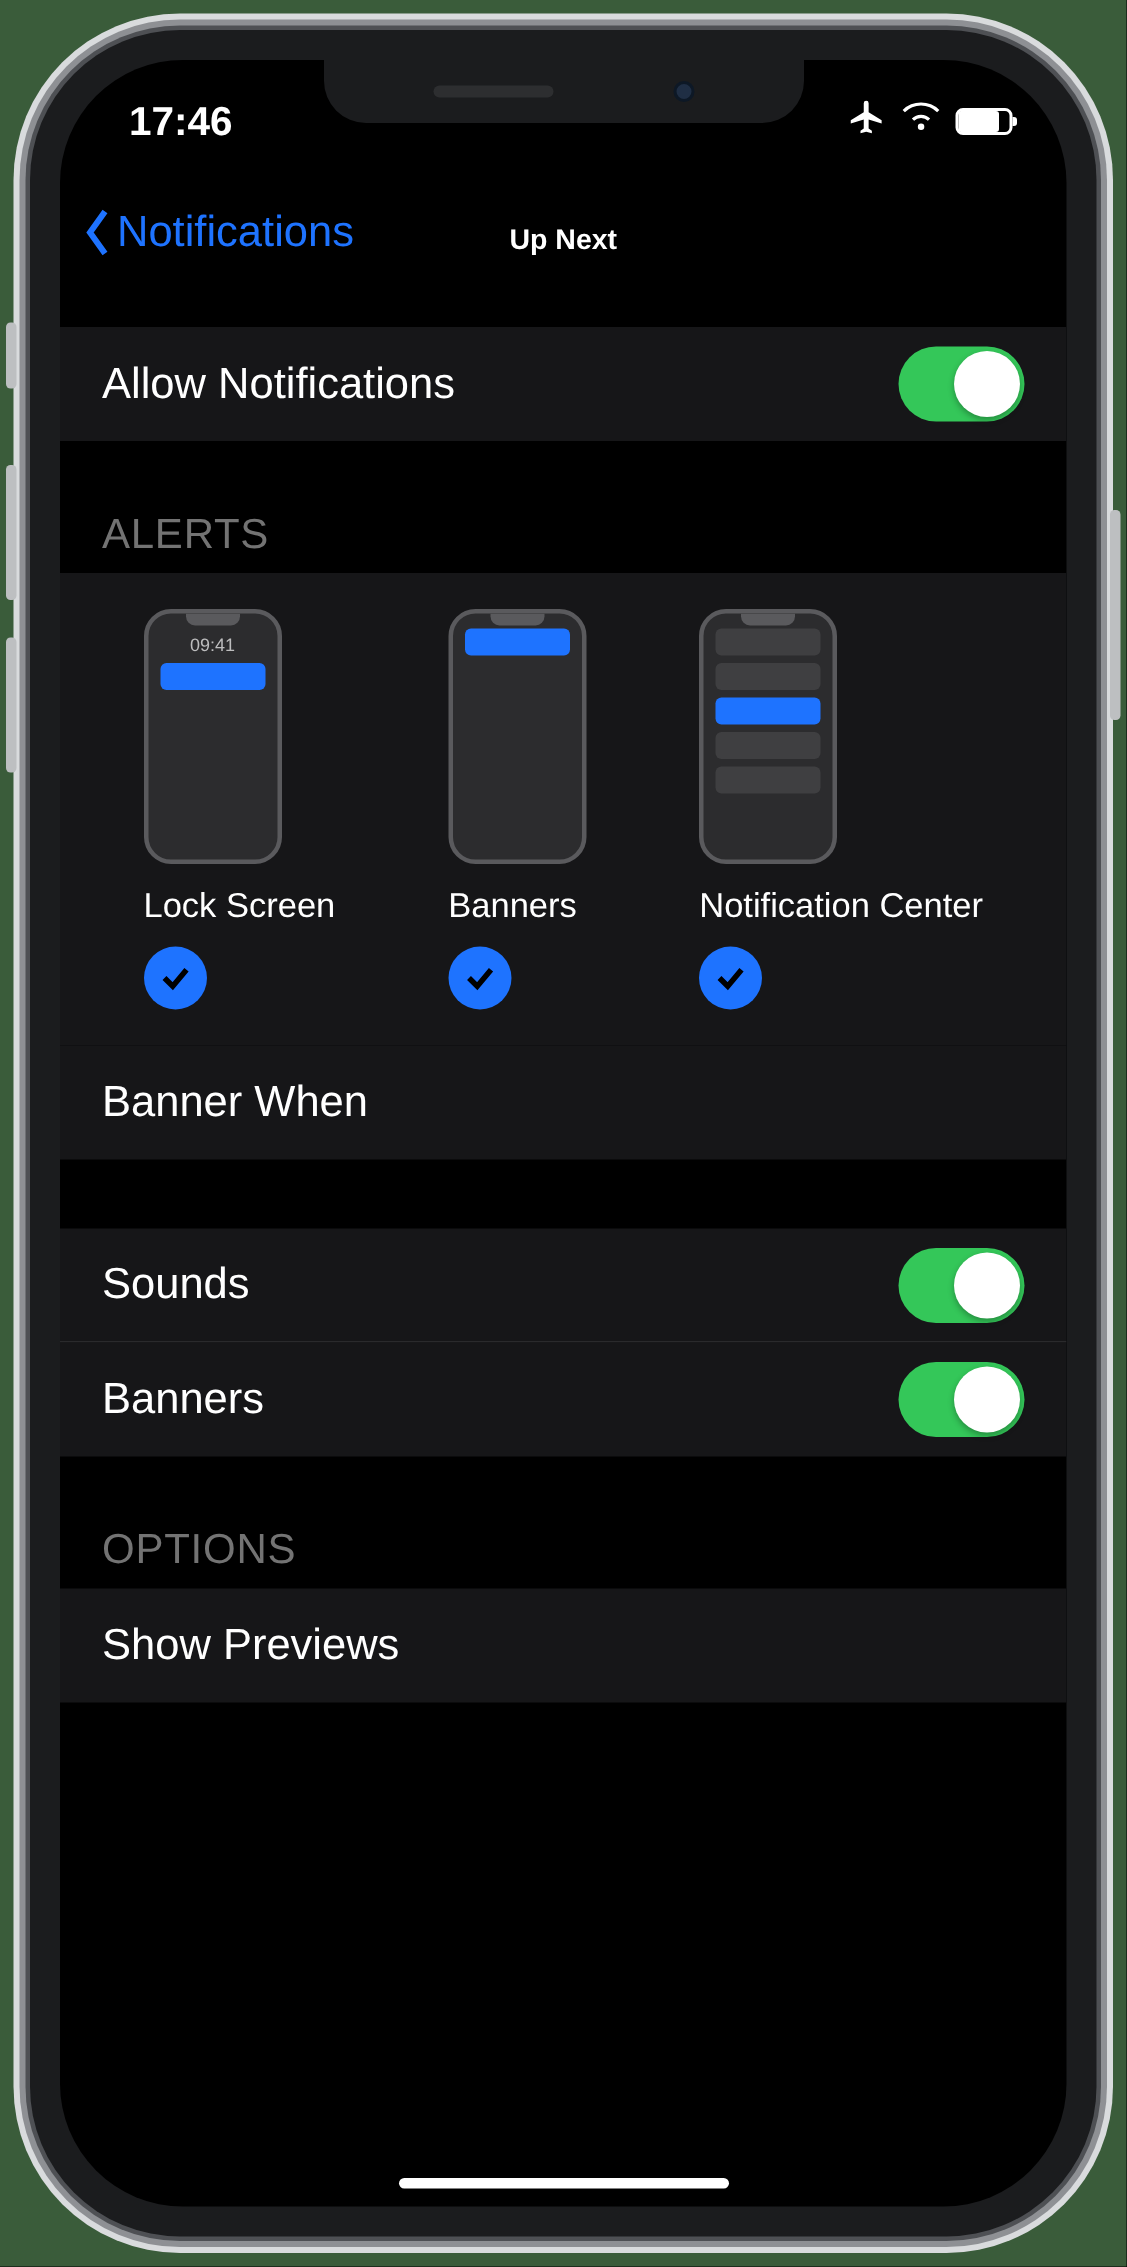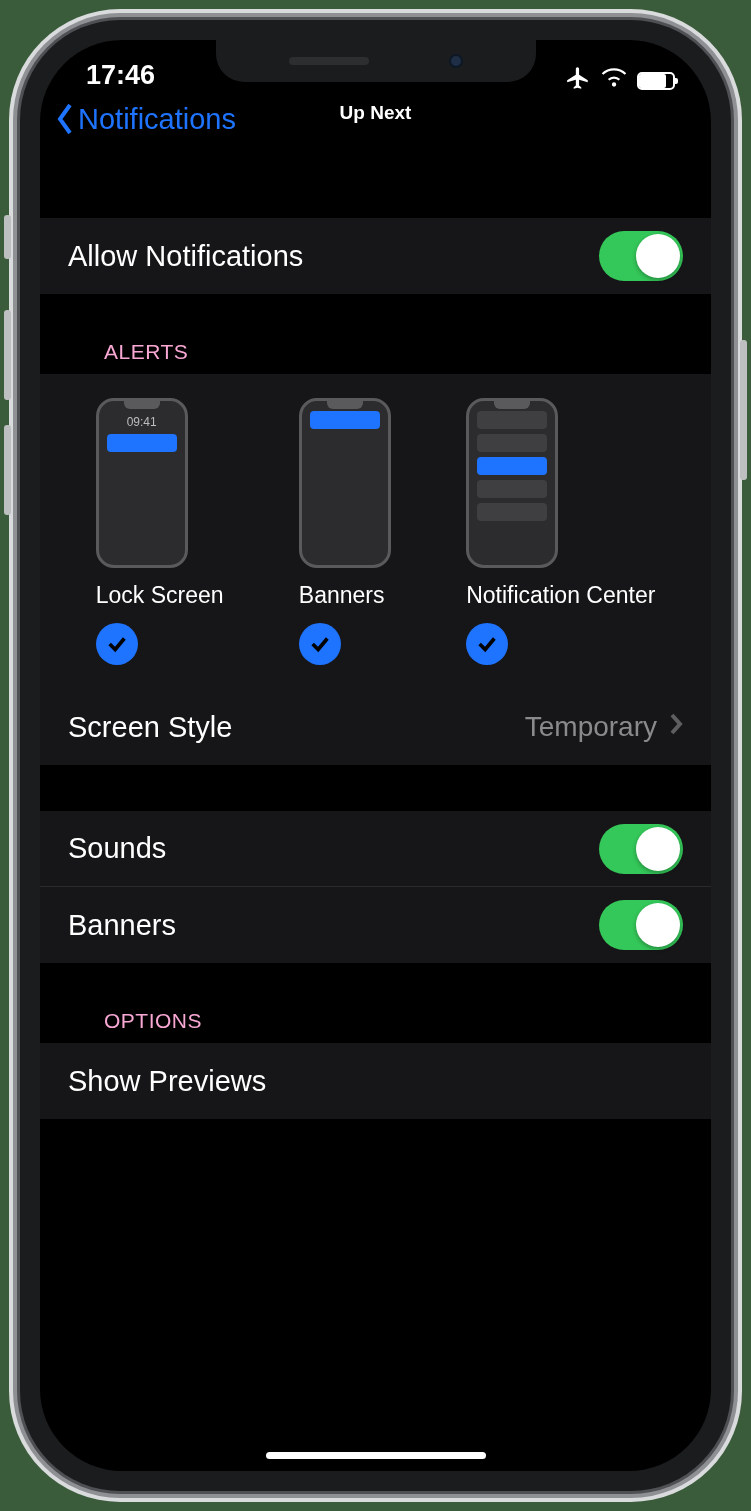--- a/index.html
+++ b/index.html
@@ -32,38 +32,38 @@
       position:absolute; top:0; left:50%; transform:translateX(-50%);
       width:320px; height:42px; background:#1b1c1e;
       border-bottom-left-radius:28px; border-bottom-right-radius:28px;
       z-index:10;
       display:flex; align-items:center; justify-content:center; gap:80px;
     }
     .speaker{width:80px;height:8px;background:#2d2e30;border-radius:4px;}
     .cam{width:14px;height:14px;border-radius:50%;background:#1f2e44;border:2px solid #0d1826;}
     
     .statusbar{
-      display:flex; justify-content:space-between; 
+      display:flex; justify-content:space-between; align-items:center;
       padding:20px 36px 0 46px; height:62px; font-size:27px; font-weight:600;gap:36px;
     }
     .sb-right{display:flex;align-items:center;gap:10px;}
     .plane svg,.wifi svg{width:26px;height:26px;fill:#fff;}
     .battery{width:38px;height:18px;border:2px solid #fff;border-radius:5px;position:relative;}
     .battery::after{content:'';position:absolute;right:-5px;top:4px;width:3px;height:6px;background:#fff;border-radius:0 2px 2px 0;}
     .battery-fill{background:#fff;height:100%;width:80%;border-radius:2px;}
     
     .nav{
-      height:70px;display:flex;align-items:flex-start;position:relative;padding:0 14px;
+      height:70px;display:flex;align-items:flex-end;position:relative;padding:0 14px;
     }
     .back{display:flex;align-items:center;gap:2px;color:#1e73ff;font-size:29px;}
     .back svg{width:22px;height:34px;stroke:#1e73ff;fill:none;stroke-width:4;}
     .nav-title{position:absolute;left:50%;transform:translateX(-50%);font-size:19px;font-weight:600;}
     
     .section-group{margin-top:46px;}
-    .section-header{color:#f9a8d4;font-size:21px;letter-spacing:0.5px;padding:0 28px 10px;margin-left:36px;}
+    .section-header{color:#737373;font-size:28px;letter-spacing:0.5px;padding:0 28px 10px;}
     .row{
       background:#161618;
       min-height:76px;
       display:flex;align-items:center;justify-content:space-between;
       padding:11px 28px;font-size:29px;
       border-bottom:1px solid #2a2a2c;
     }
     .first{border-top:0;}
     .last{border-bottom:0;}
     .row-right{display:flex;align-items:center;gap:12px;color:#8a8a8d;font-size:28px;}
@@ -186,27 +186,21 @@
           <span class="alert-label">Notification Center</span>
           <div class="check">
               <svg viewBox="0 0 24 24">
                 <polyline points="4,12 10,18 20,6"></polyline>
               </svg>
             </div>
         </div>
 
       </div>
       <div class="row last">
-        <span>Screen Style</span>
-        <div class="row-right">
-          <span>Temporary</span>
-          <span class="chevron"><svg viewBox="0 0 14 24">
-                <polyline points="3,3 11,12 3,21"></polyline>
-              </svg></span>
-        </div>
+        <span>Banner When</span>
       </div>
     </div>
 
     <div class="section-group">
       <div class="row first">
         <span>Sounds</span>
         <div class="toggle">
             <div class="toggle-knob"></div>
           </div>
       </div>

